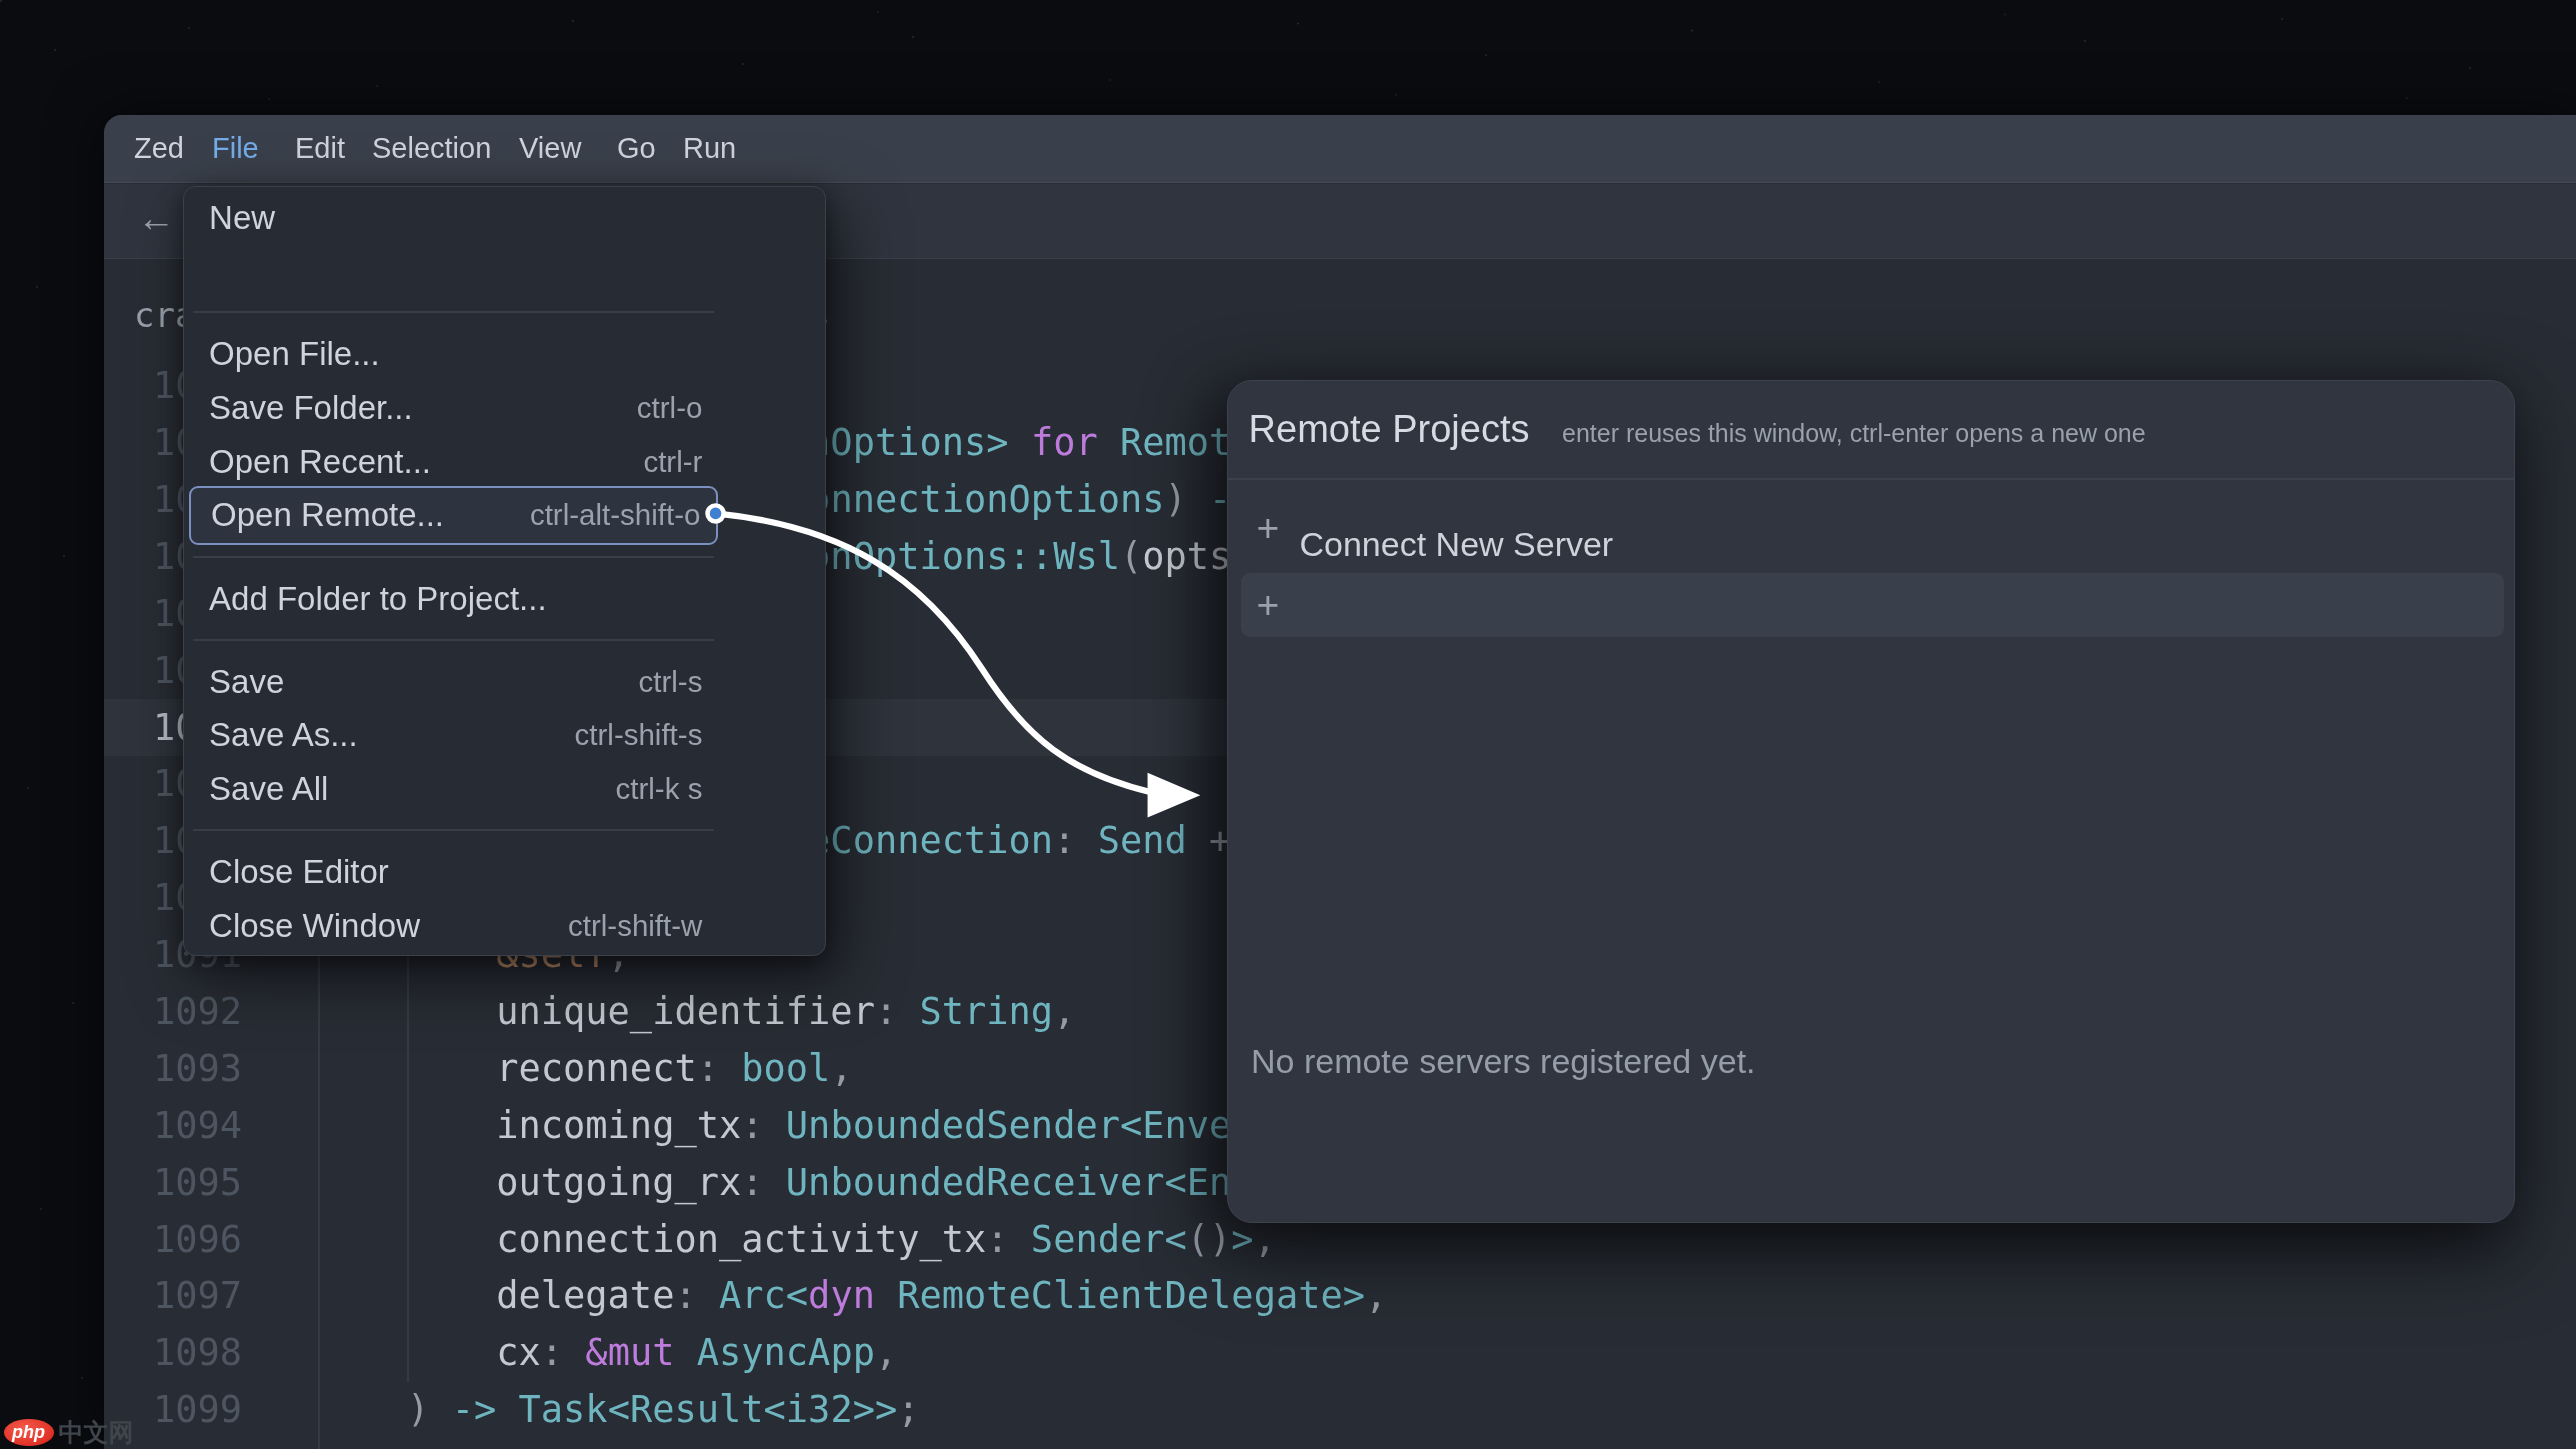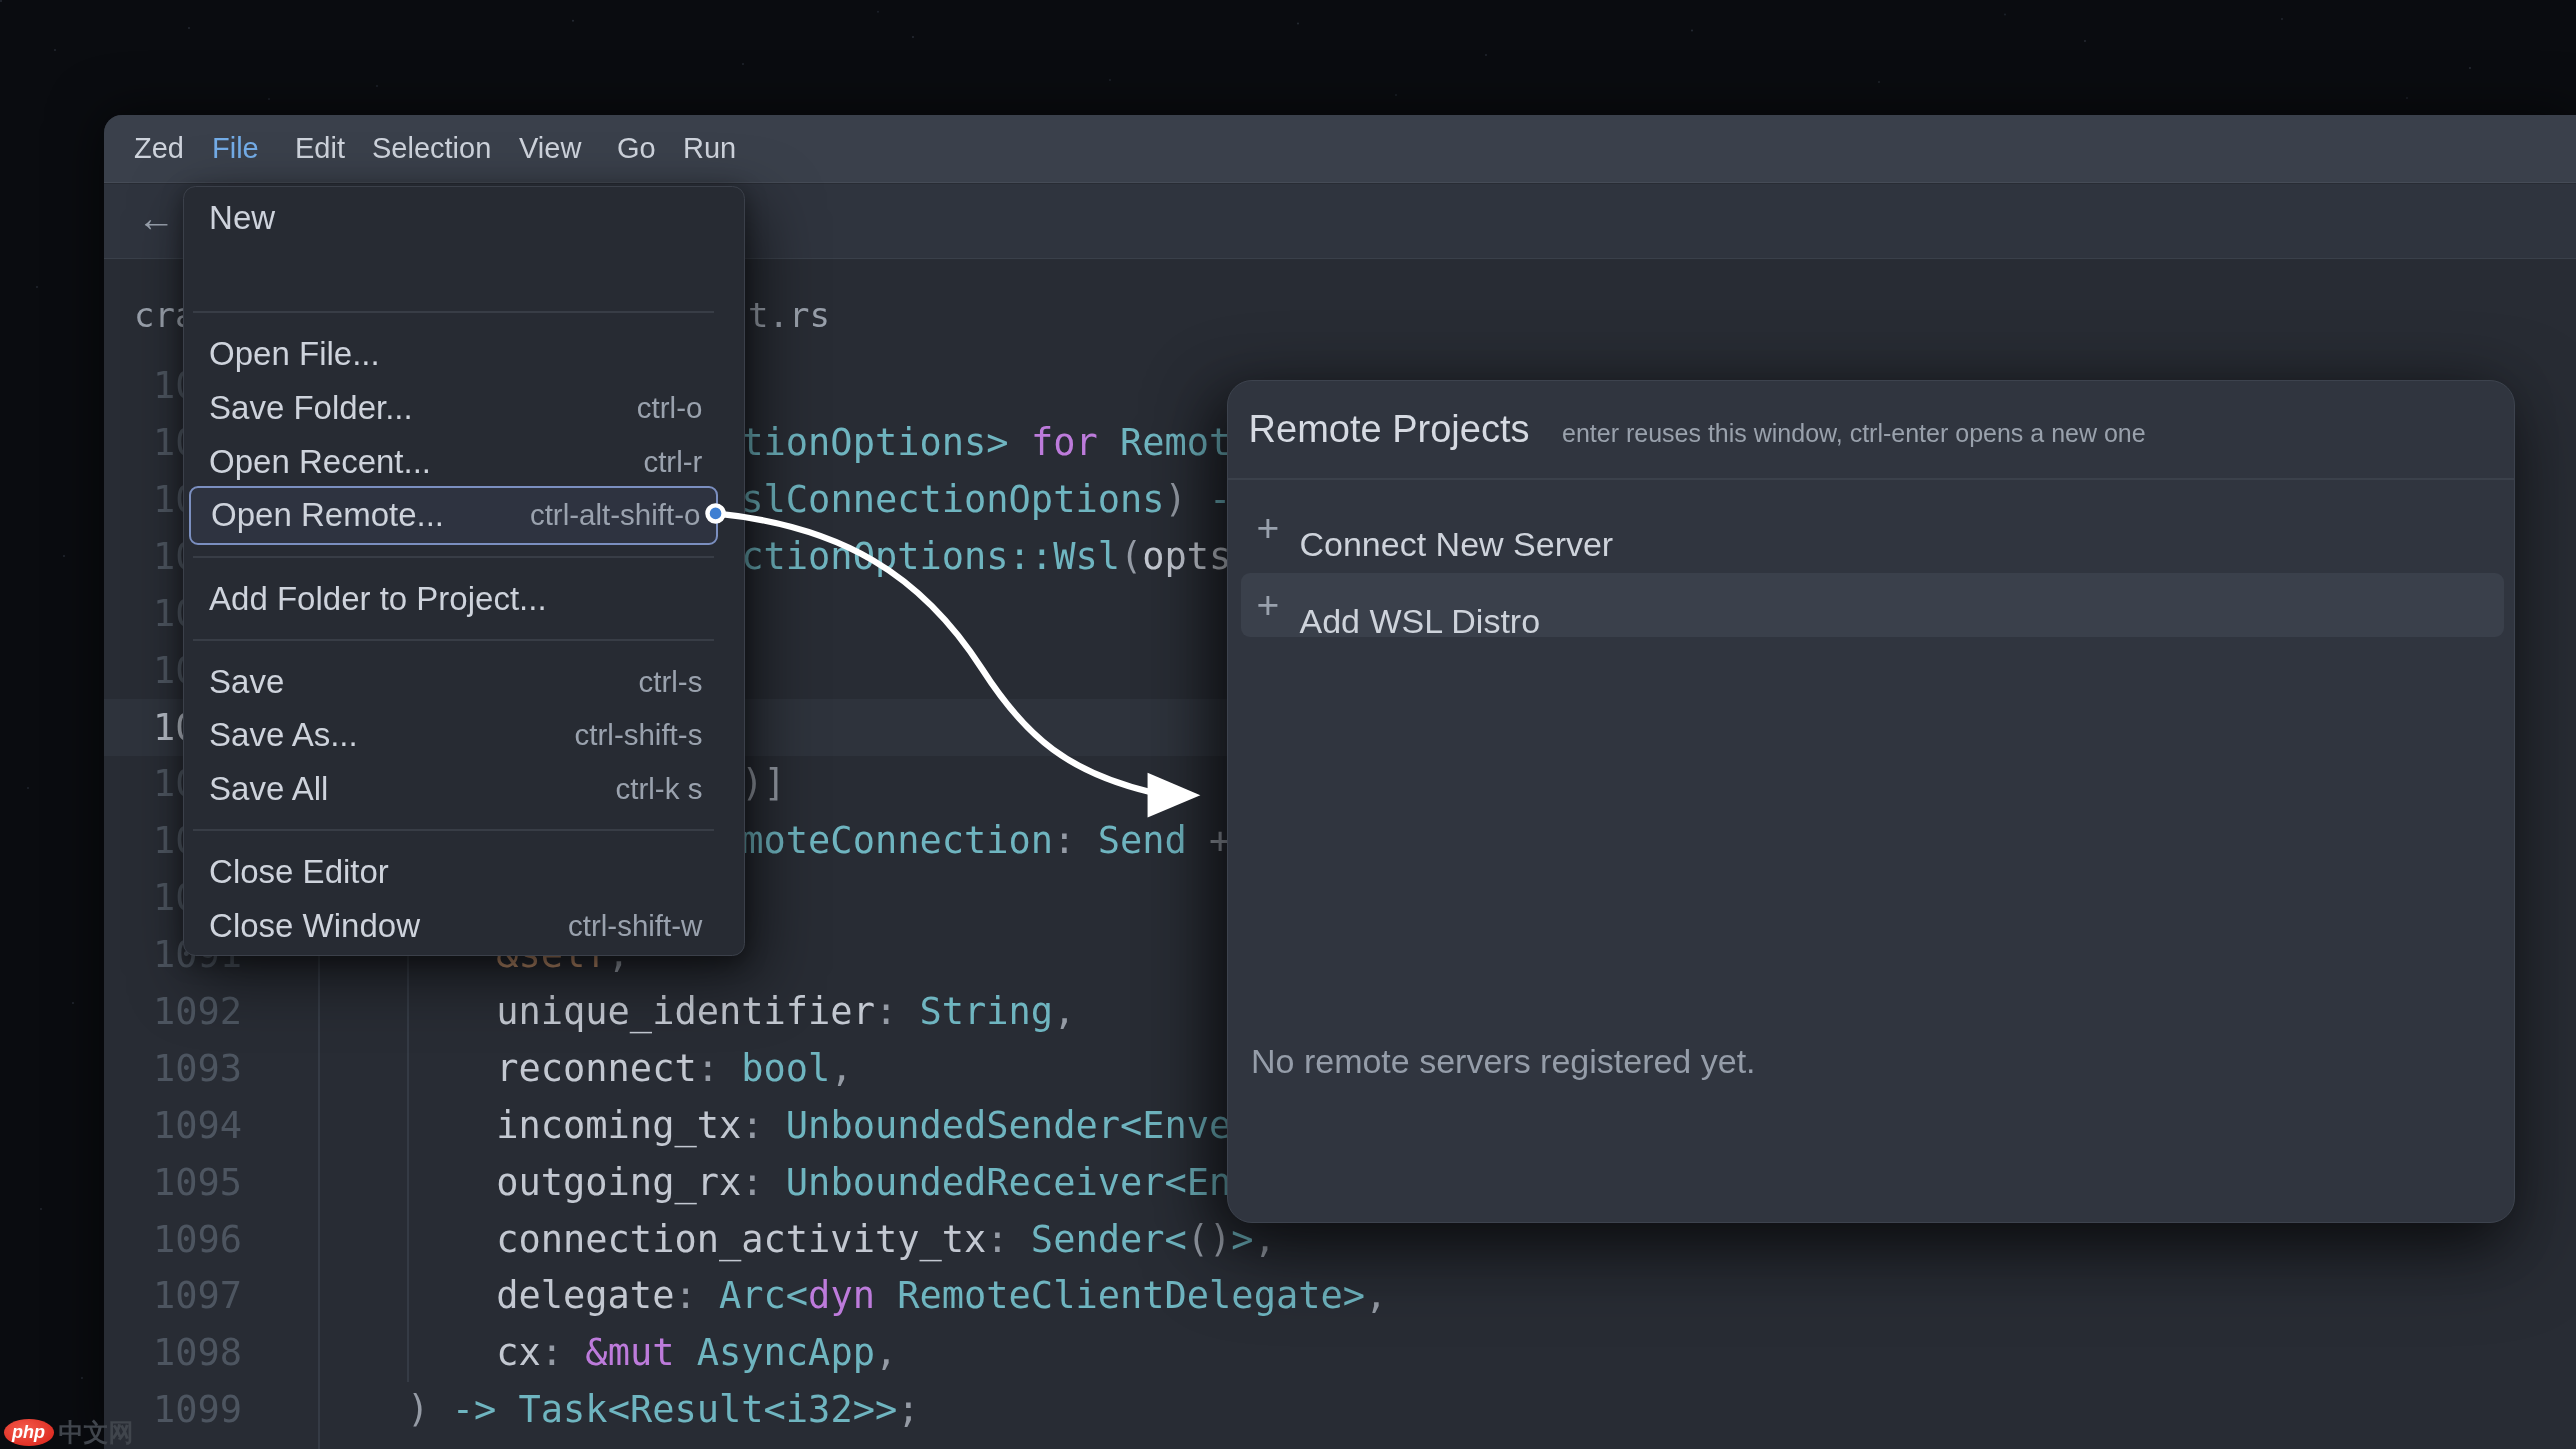--- a/index.html
+++ b/index.html
@@ -34,21 +34,21 @@
   #lines{position:absolute;left:0;top:0;width:2576px;height:1449px;}
   .cl{position:absolute;left:0;width:2576px;height:57px;}
   .cl .ln{position:absolute;left:0;top:0;width:242px;height:57px;line-height:57px;text-align:right;
           font-family:"DejaVu Sans Mono",monospace;font-size:37px;color:var(--gutter);}
   .cl.cur .ln{color:var(--gutter-active);}
   .cl .code{position:absolute;left:318px;top:0;height:57px;line-height:57px;white-space:pre;
             font-family:"DejaVu Sans Mono",monospace;font-size:37px;}
   .tk-kw{color:var(--kw);} .tk-typ{color:var(--typ);} .tk-id{color:var(--id);}
   .tk-pun{color:var(--pun);} .tk-fn{color:var(--fnc);} .tk-self{color:var(--selfc);}
   
-  #filemenu{position:absolute;left:183px;top:186px;width:562px;height:770px;background:var(--menu-bg);
+  #filemenu{position:absolute;left:183px;top:186px;width:643px;height:770px;background:var(--menu-bg);
             border:0.9px solid var(--menu-border);border-radius:12.5px;box-sizing:border-box;
             box-shadow:12.5px 21.5px 63px rgba(0,0,0,.55), 0 5.4px 21.5px rgba(0,0,0,.4);z-index:5;}
   .fm-item{position:absolute;left:5.4px;width:529px;height:54px;}
   .fm-item .lbl{position:absolute;left:19.7px;top:0;height:54px;line-height:54px;font-size:33px;color:var(--menu-text);}
   .fm-item .sc{position:absolute;right:16px;top:0;height:54px;line-height:54px;font-size:29.5px;color:var(--menu-shortcut);}
   .fm-item.hl{height:59px;background:var(--highlight-bg);border:2.7px solid var(--highlight-border);
               border-radius:9px;box-sizing:border-box;}
   .fm-item.hl .lbl,.fm-item.hl .sc{line-height:54px;}
   .fm-sep{position:absolute;left:9px;width:521px;height:1.8px;background:var(--menu-sep);}
   
@@ -237,21 +237,20 @@
       <div id="dlg-hint">enter reuses this window, ctrl-enter opens a new one</div>
     </div>
     <div id="dlg-sep"></div>
     <div id="dlg-rows">
         <div class="dlg-row" style="top: 115px;">
           <span class="plus">+</span>
           <span class="rlbl">Connect New Server</span>
         </div>
         <div class="dlg-row hl" style="top: 192px;">
           <span class="plus">+</span>
-          <span class="rlbl">Add WSL Distro</span>
         </div>
       </div>
     <div id="dlg-empty">No remote servers registered yet.</div>
   </div>
 
   <svg id="arrow" width="2576" height="1449" viewBox="0 0 2880 1620">
     <path d="M 800 574 C 940 588 1030 642 1098 748 C 1148 826 1196 864 1288 886" fill="none" stroke="#ffffff" stroke-width="7" stroke-linecap="round"></path>
     <polygon points="1283,864 1283,914 1342,889" fill="#ffffff"></polygon>
     <circle cx="800" cy="574" r="9" fill="#3e7fd2" stroke="#ffffff" stroke-width="5"></circle>
   </svg>

